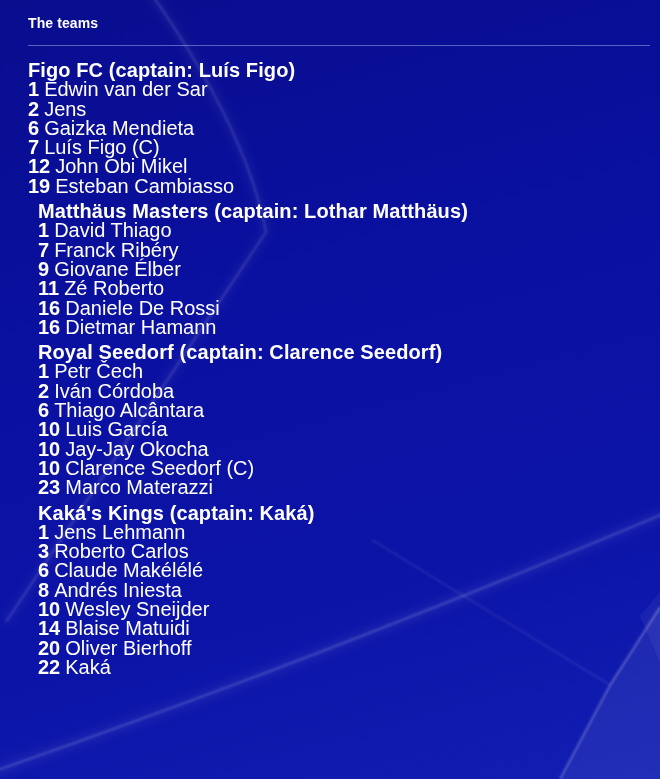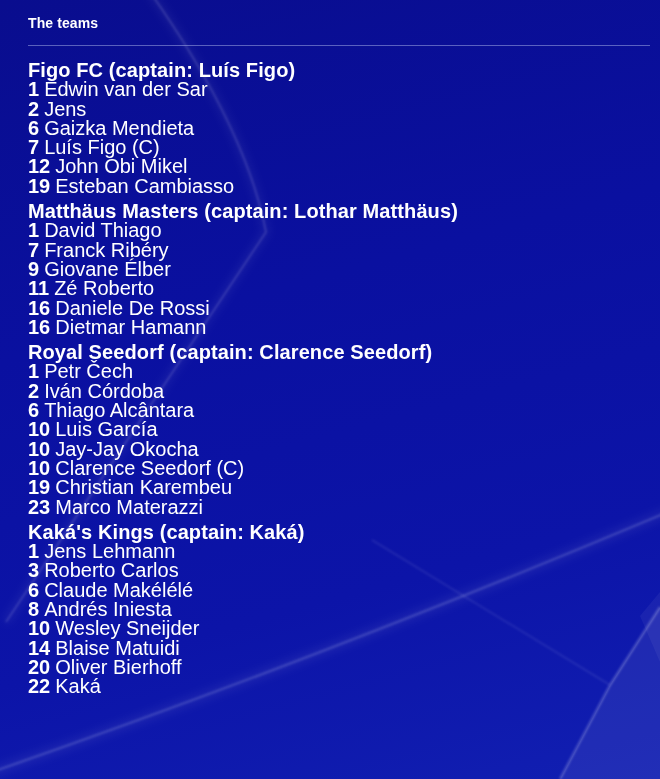--- a/index.html
+++ b/index.html
@@ -28,21 +28,21 @@
     font-weight: 700;
     margin: 0;
     letter-spacing: 0.1px;
   }
   .divider {
     border: none;
     border-top: 1px solid rgba(190, 200, 245, 0.45);
     margin: 12px 0 0 0;
   }
   .team { margin-top: 15px; }
-  .team + .team { margin-top: 6px; }
+  .team + .team { margin-top: 6px; margin-left: 10px; }
   .team-header {
     font-size: 20px;
     line-height: 19.3px;
     font-weight: 700;
     margin: 0;
     letter-spacing: 0.1px;
   }
   .player-row {
     font-size: 20px;
     line-height: 19.3px;
@@ -105,21 +105,20 @@
   </section>
 
   <section class="team">
     <h3 class="team-header">Royal Seedorf (captain: Clarence Seedorf)</h3>
     <div class="player-row"><span class="player-number">1</span><span class="player-name">Petr Čech</span></div>
     <div class="player-row"><span class="player-number">2</span><span class="player-name">Iván Córdoba</span></div>
     <div class="player-row"><span class="player-number">6</span><span class="player-name">Thiago Alcântara</span></div>
     <div class="player-row"><span class="player-number">10</span><span class="player-name">Luis García</span></div>
     <div class="player-row"><span class="player-number">10</span><span class="player-name">Jay-Jay Okocha</span></div>
     <div class="player-row"><span class="player-number">10</span><span class="player-name">Clarence Seedorf (C)</span></div>
-    <div class="player-row"><span class="player-number">19</span><span class="player-name">Christian Karembeu</span></div>
     <div class="player-row"><span class="player-number">23</span><span class="player-name">Marco Materazzi</span></div>
   </section>
 
   <section class="team">
     <h3 class="team-header">Kaká's Kings (captain: Kaká)</h3>
     <div class="player-row"><span class="player-number">1</span><span class="player-name">Jens Lehmann</span></div>
     <div class="player-row"><span class="player-number">3</span><span class="player-name">Roberto Carlos</span></div>
     <div class="player-row"><span class="player-number">6</span><span class="player-name">Claude Makélélé</span></div>
     <div class="player-row"><span class="player-number">8</span><span class="player-name">Andrés Iniesta</span></div>
     <div class="player-row"><span class="player-number">10</span><span class="player-name">Wesley Sneijder</span></div>

